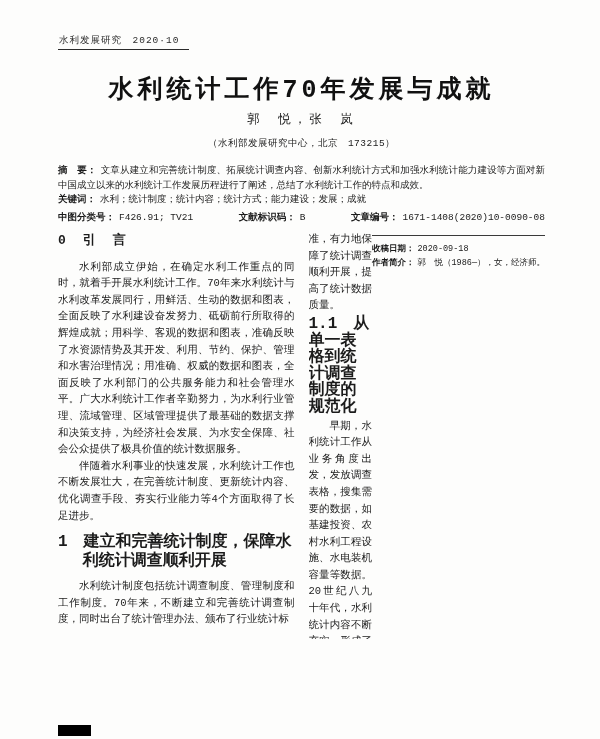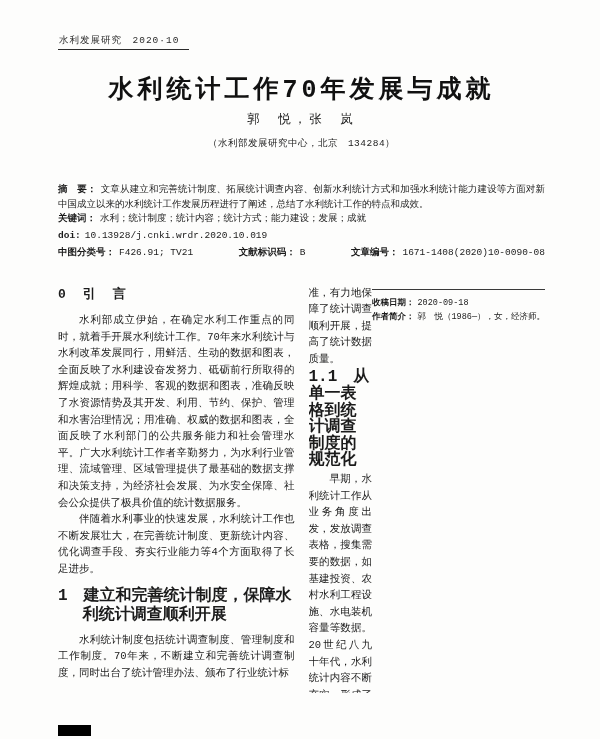--- a/index.html
+++ b/index.html
@@ -40,39 +40,39 @@
     letter-spacing:3px;
   }
   .affiliation {
     margin-top:9px;
     text-align:center;
     font-size:9.5px;
     letter-spacing:0.5px;
   }
 
   .meta {
-    margin-top:33px;
+    margin-top:14px;
     font-size:9.5px;
     line-height:14.5px;
     text-align:justify;
   }
   .meta p { margin:0; }
   .lbl { font-weight:bold; margin-right:4px; }
   .meta .doi-line { margin-top:2px; }
   .class-line {
     display:flex;
     justify-content:space-between;
     margin-top:3px;
     white-space:nowrap;
   }
 
   .columns {
     display:flex;
     gap:14px;
-    margin-top:24px;
+    margin-top:6px;
     height:408px;
   }
   .col {
     flex:1;
     font-size:10.5px;
     line-height:16.6px;
     text-align:justify;
     overflow:hidden;
   }
   .col-right { display:flex; }
@@ -125,31 +125,28 @@
 
 <div class="page">
   <div class="content">
 
     <div class="journal-header">水利发展研究　2020·10</div>
 
     <h1 class="paper-title">水利统计工作70年发展与成就</h1>
 
     <div class="authors">郭　悦，张　岚</div>
 
-    <div class="affiliation">（水利部发展研究中心，北京　134284）</div>
+    <div class="affiliation">（水利部发展研究中心，北京　173215）</div>
 
     <div class="meta">
       <p>
         <span class="lbl">摘　要：</span><span>文章从建立和完善统计制度、拓展统计调查内容、创新水利统计方式和加强水利统计能力建设等方面对新中国成立以来的水利统计工作发展历程进行了阐述，总结了水利统计工作的特点和成效。</span>
       </p>
       <p>
         <span class="lbl">关键词：</span><span>水利；统计制度；统计内容；统计方式；能力建设；发展；成就</span>
-      </p>
-      <p class="doi-line">
-        <span class="lbl">doi:</span><span>10.13928/j.cnki.wrdr.2020.10.019</span>
       </p>
       <div class="class-line">
         <span>
           <span class="lbl">中图分类号：</span><span>F426.91; TV21</span>
         </span>
         <span>
           <span class="lbl">文献标识码：</span><span>B</span>
         </span>
         <span>
           <span class="lbl">文章编号：</span><span>1671-1408(2020)10-0090-08</span>

